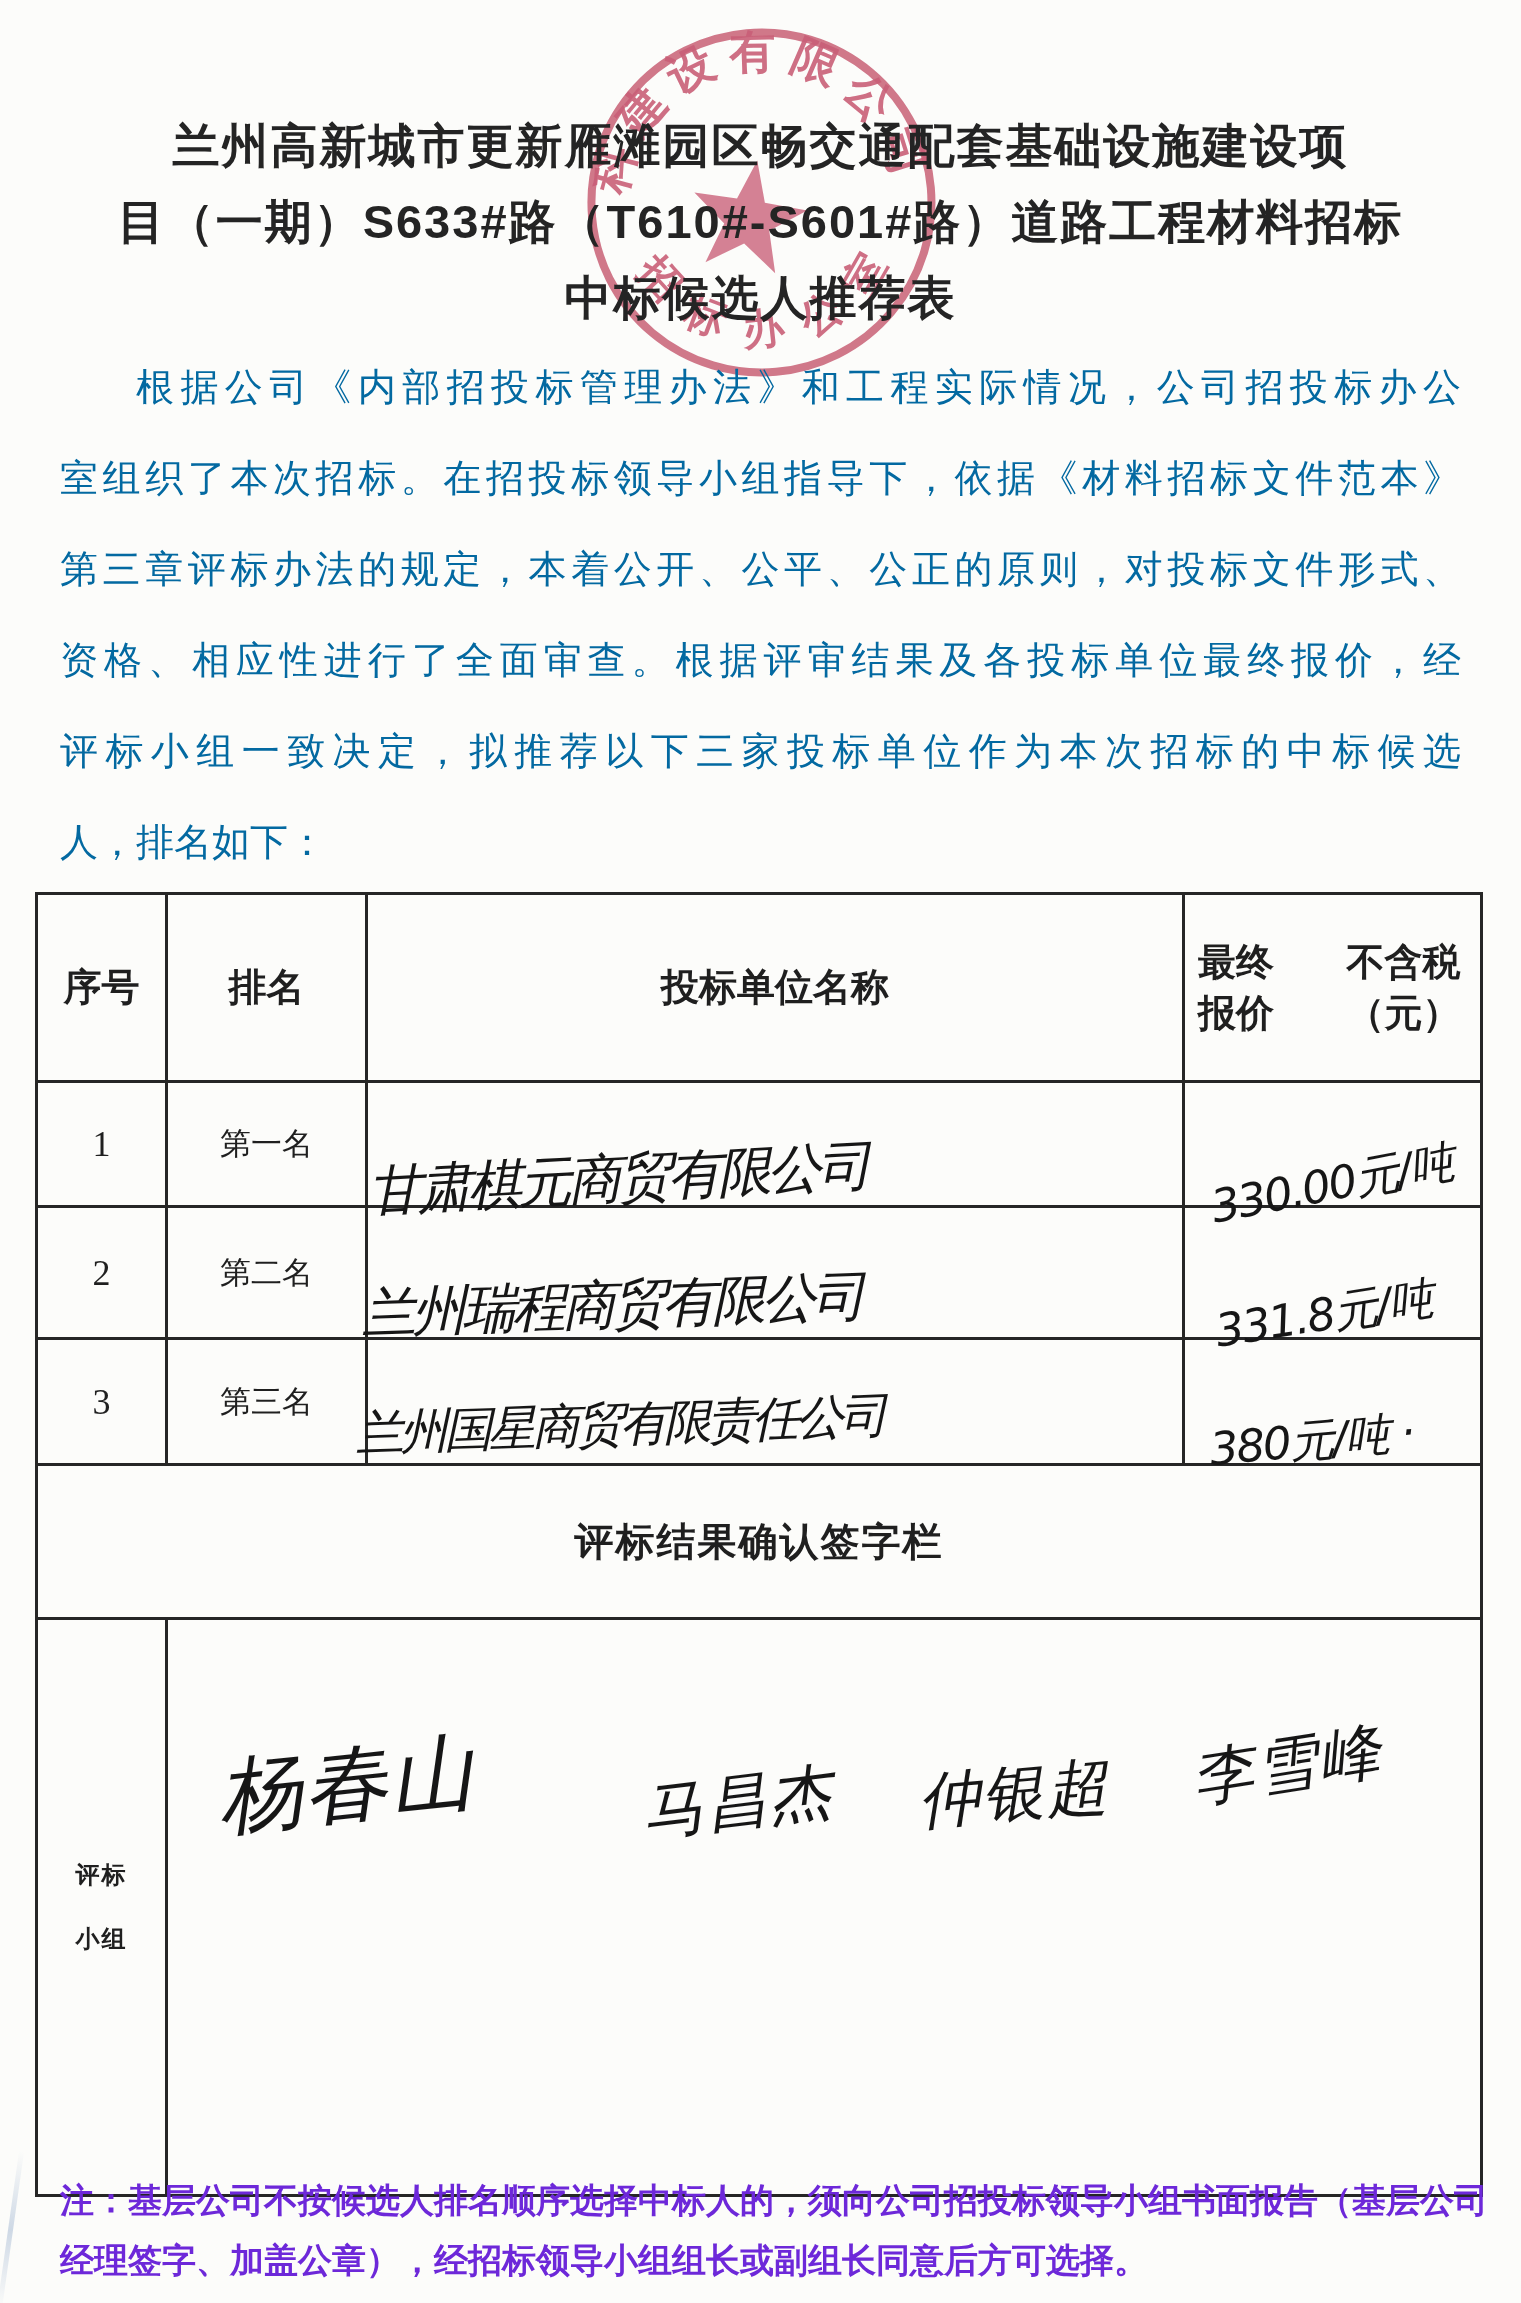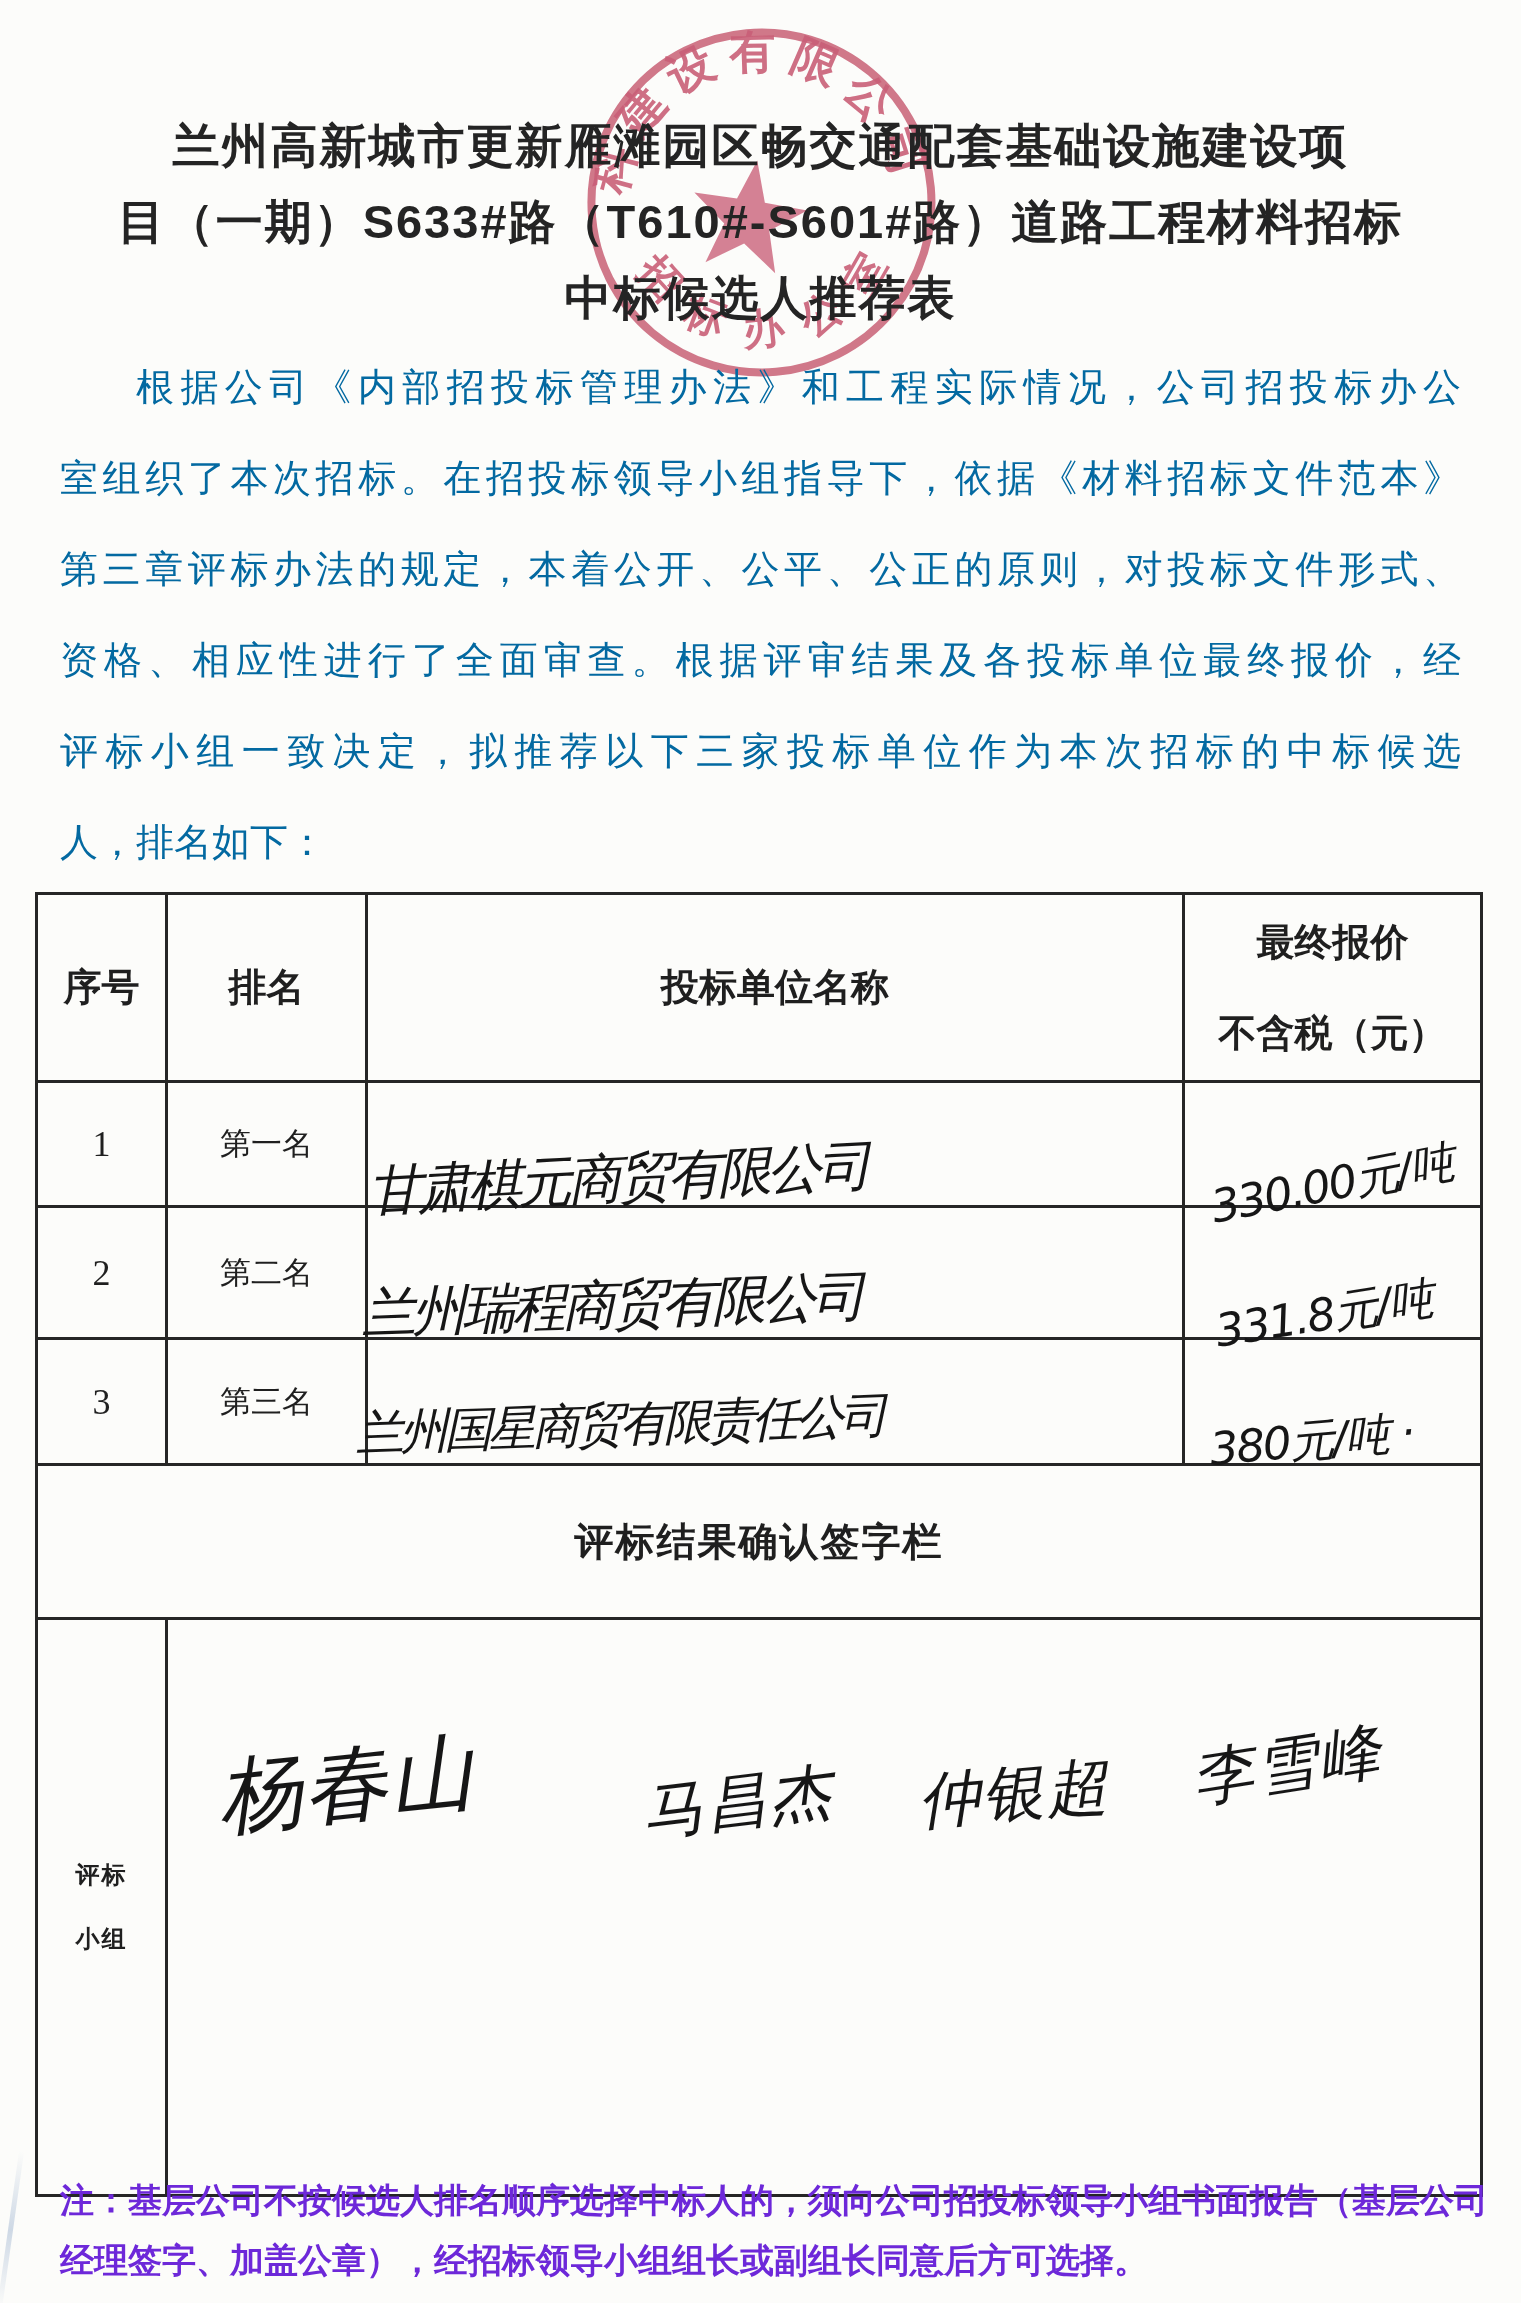--- a/index.html
+++ b/index.html
@@ -29,21 +29,21 @@
   
   table.bid{
     position:absolute;left:35px;top:892px;width:1445px;
     border-collapse:collapse;table-layout:fixed;
   }
   table.bid td,table.bid th{
     border:3px solid #262626;padding:0;vertical-align:middle;text-align:center;
     font-family:"Liberation Serif",serif;color:#1f1f1f;overflow:visible;
   }
   .th-txt{font-size:38px;font-weight:bold;}
-  .price-head{display:flex;flex-direction:column;align-items:center;gap:40px;}
+  .price-head{display:flex;flex-direction:row;align-items:center;gap:40px;}
   .cell-seq{font-size:36px;}
   .cell-rank{font-size:31px;margin-left:48px;}
   .confirm-label{font-size:39px;font-weight:bold;font-family:"Liberation Sans",sans-serif;letter-spacing:2px;}
   .panel-label div{
     font-size:24px;font-weight:bold;font-family:"Liberation Sans",sans-serif;
     line-height:64px;letter-spacing:2px;
   }
   
   .hw{
     position:absolute;font-style:italic;color:#161616;white-space:nowrap;

